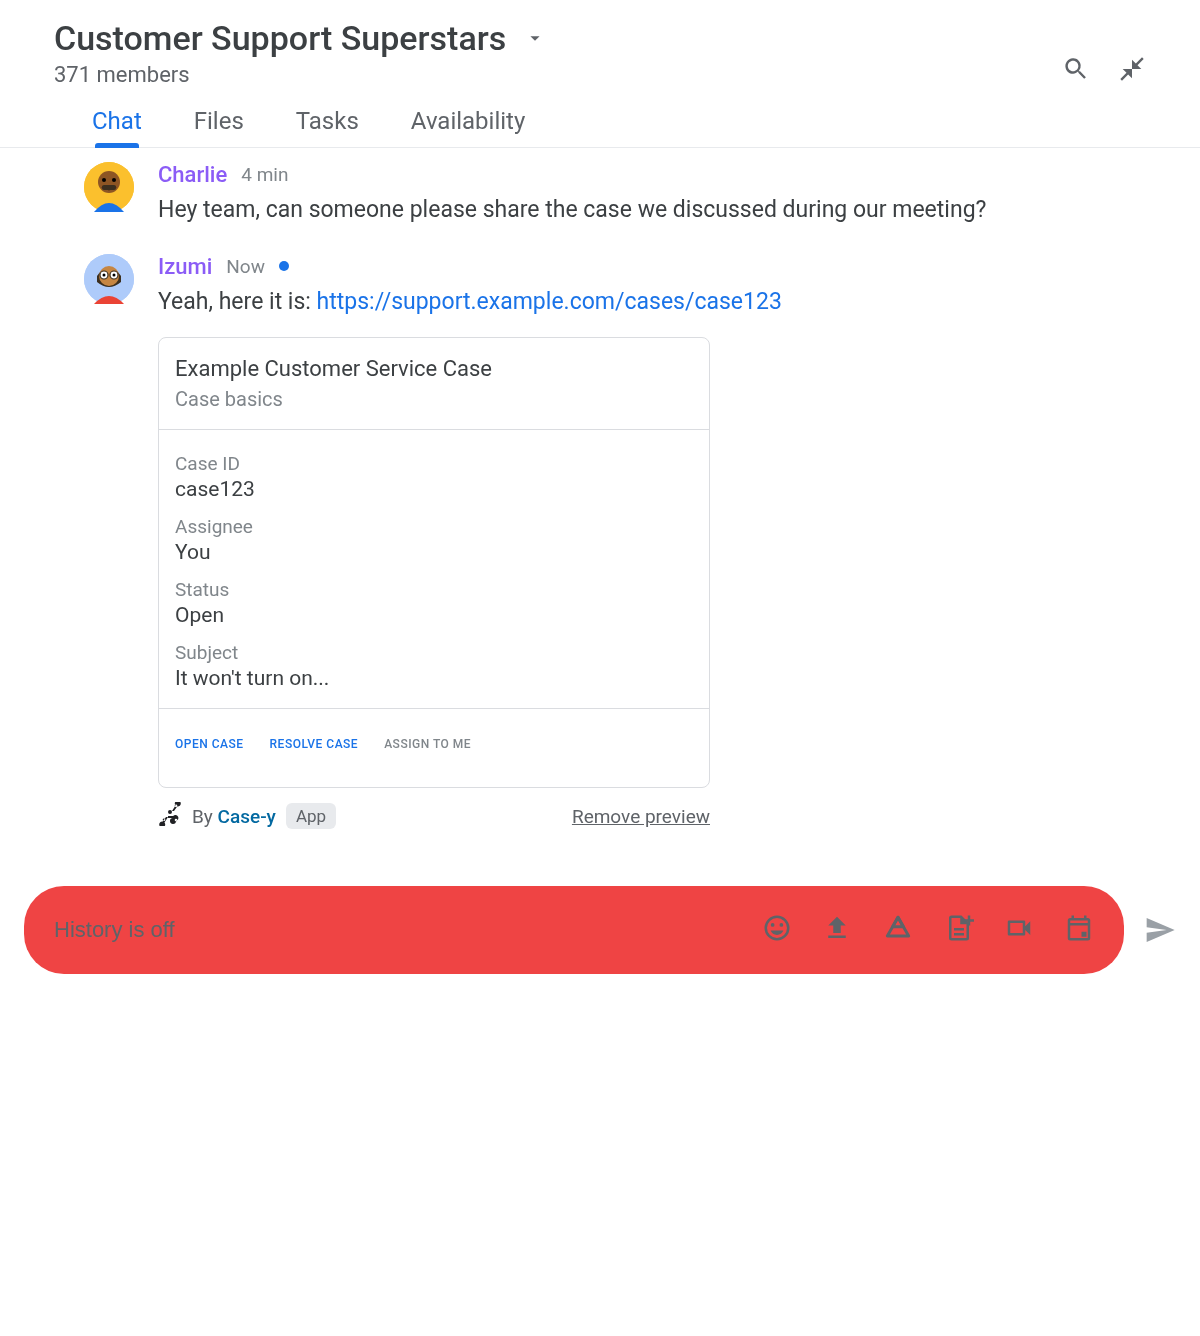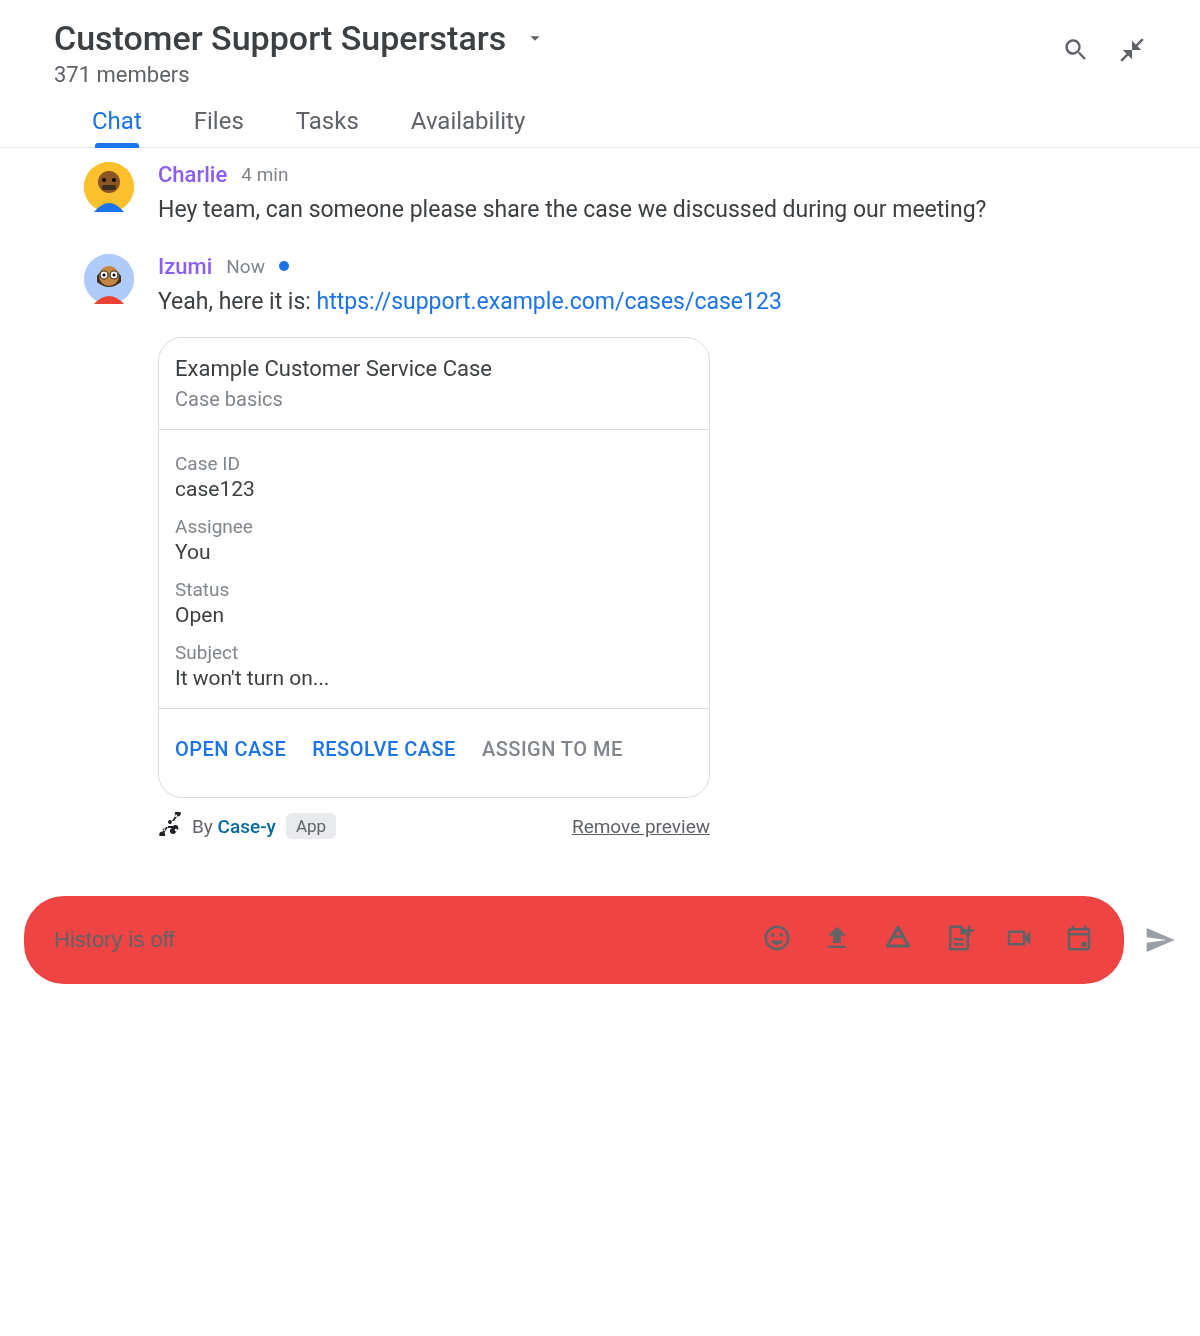--- a/index.html
+++ b/index.html
@@ -5,21 +5,21 @@
 * { margin: 0; padding: 0; box-sizing: border-box; }
 body {
   font-family: 'Google Sans', Roboto, Arial, sans-serif;
   background: #fff;
   color: #202124;
   width: 1200px;
 }
 .header {
   padding: 18px 24px 0 54px;
   display: flex;
-  align-items: flex-start;
+  align-items: flex-end;
   justify-content: space-between;
 }
 .header-left { flex: 1; }
 .title-row {
   display: flex;
   align-items: center;
   gap: 18px;
 }
 .room-title {
   font-size: 34px;
@@ -95,21 +95,21 @@
   margin-bottom: 6px;
 }
 .msg-name { font-size: 22px; font-weight: 500; color: #8b5cf6; }
 .msg-time { font-size: 19px; color: #80868b; }
 .online-dot { width: 10px; height: 10px; border-radius: 50%; background: #1a73e8; }
 .msg-text { font-size: 23px; color: #3c4043; line-height: 1.5; }
 .msg-text a { color: #1a73e8; text-decoration: none; }
 .card {
   margin-top: 18px;
   border: 1px solid #dadce0;
-  border-radius: 24px;
+  border-radius: 8px;
   width: 552px;
   overflow: hidden;
 }
 .card-head {
   padding: 18px 16px 18px 16px;
   border-bottom: 1px solid #dadce0;
 }
 .card-title { font-size: 22px; color: #3c4043; margin-bottom: 6px; }
 .card-sub { font-size: 20px; color: #80868b; }
 .card-fields { padding: 14px 16px 18px 16px; }
@@ -117,21 +117,21 @@
 .field:first-child { margin-top: 8px; }
 .field-label { font-size: 19px; color: #80868b; margin-bottom: 2px; }
 .field-value { font-size: 21px; color: #3c4043; }
 .card-actions {
   border-top: 1px solid #dadce0;
   padding: 28px 16px 36px 16px;
   display: flex;
   gap: 26px;
 }
 .card-btn {
-  font-size: 20px;
+  font-size: 12px;
   font-weight: 500;
   letter-spacing: 0.5px;
   cursor: pointer;
 }
 .card-btn.primary { color: #1a73e8; }
 .card-btn.muted { color: #80868b; }
 .card-meta {
   display: flex;
   align-items: center;
   justify-content: space-between;

